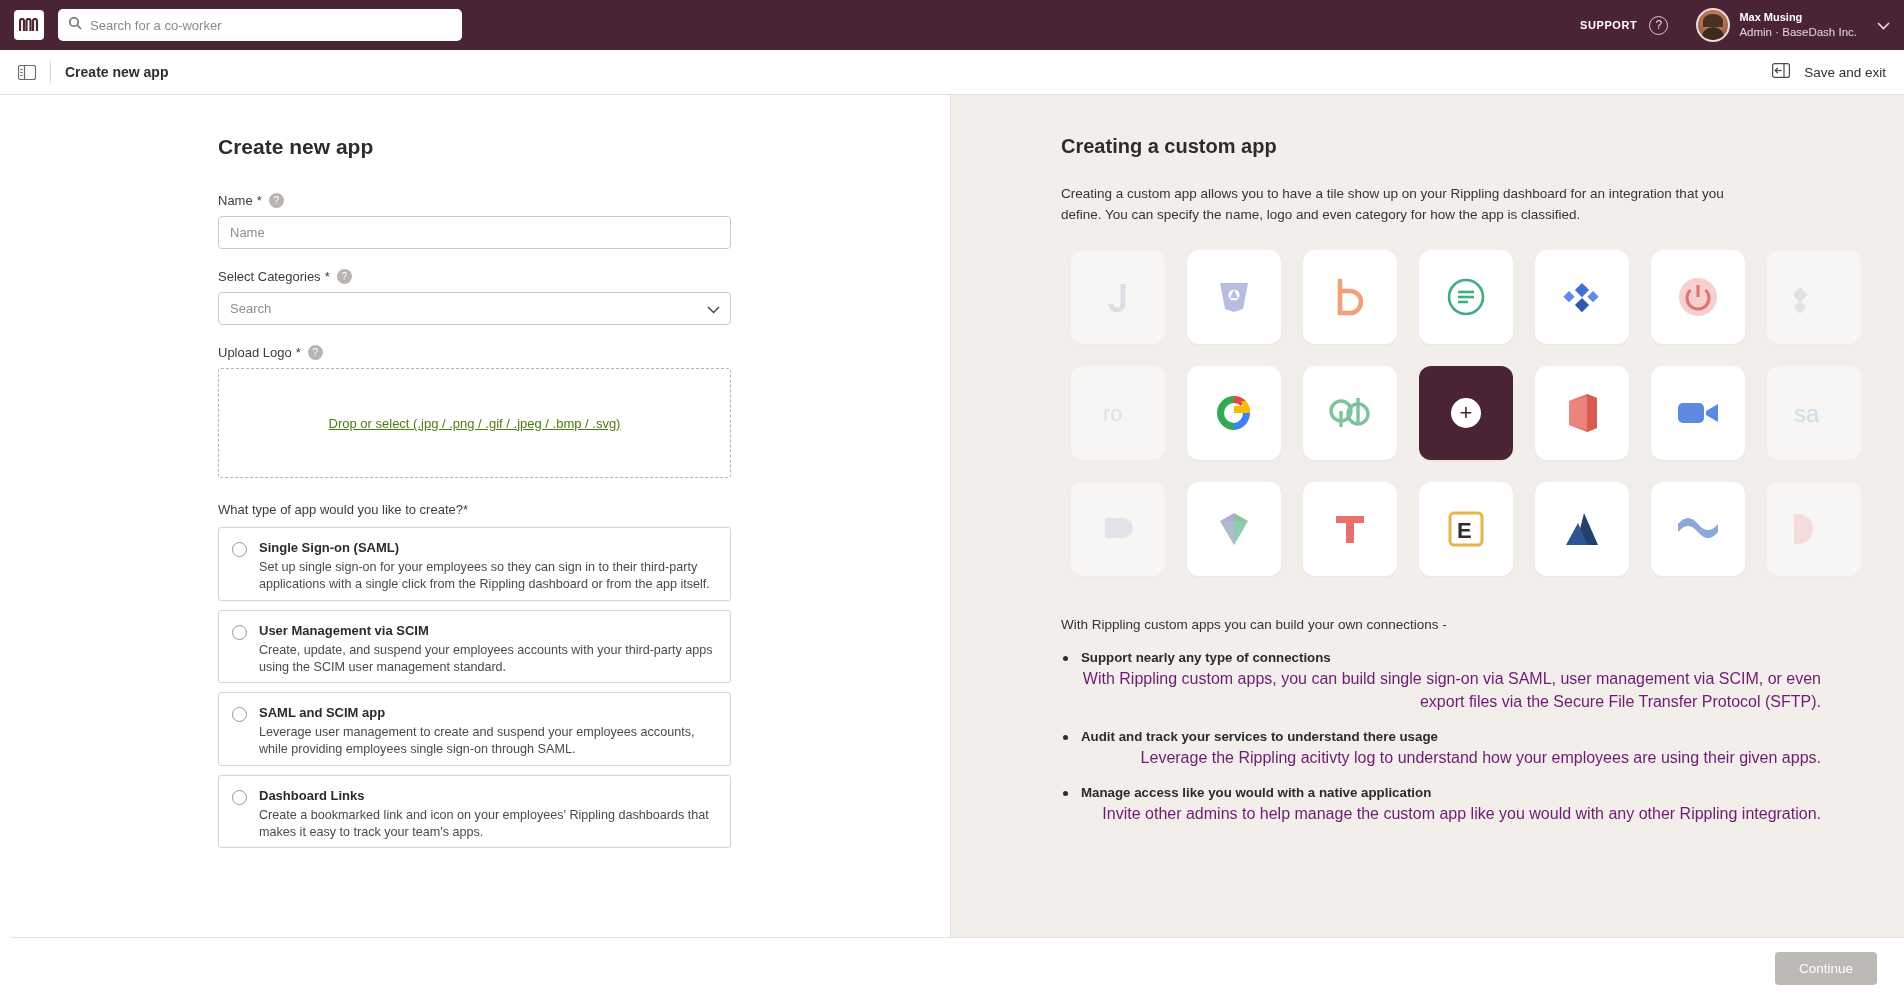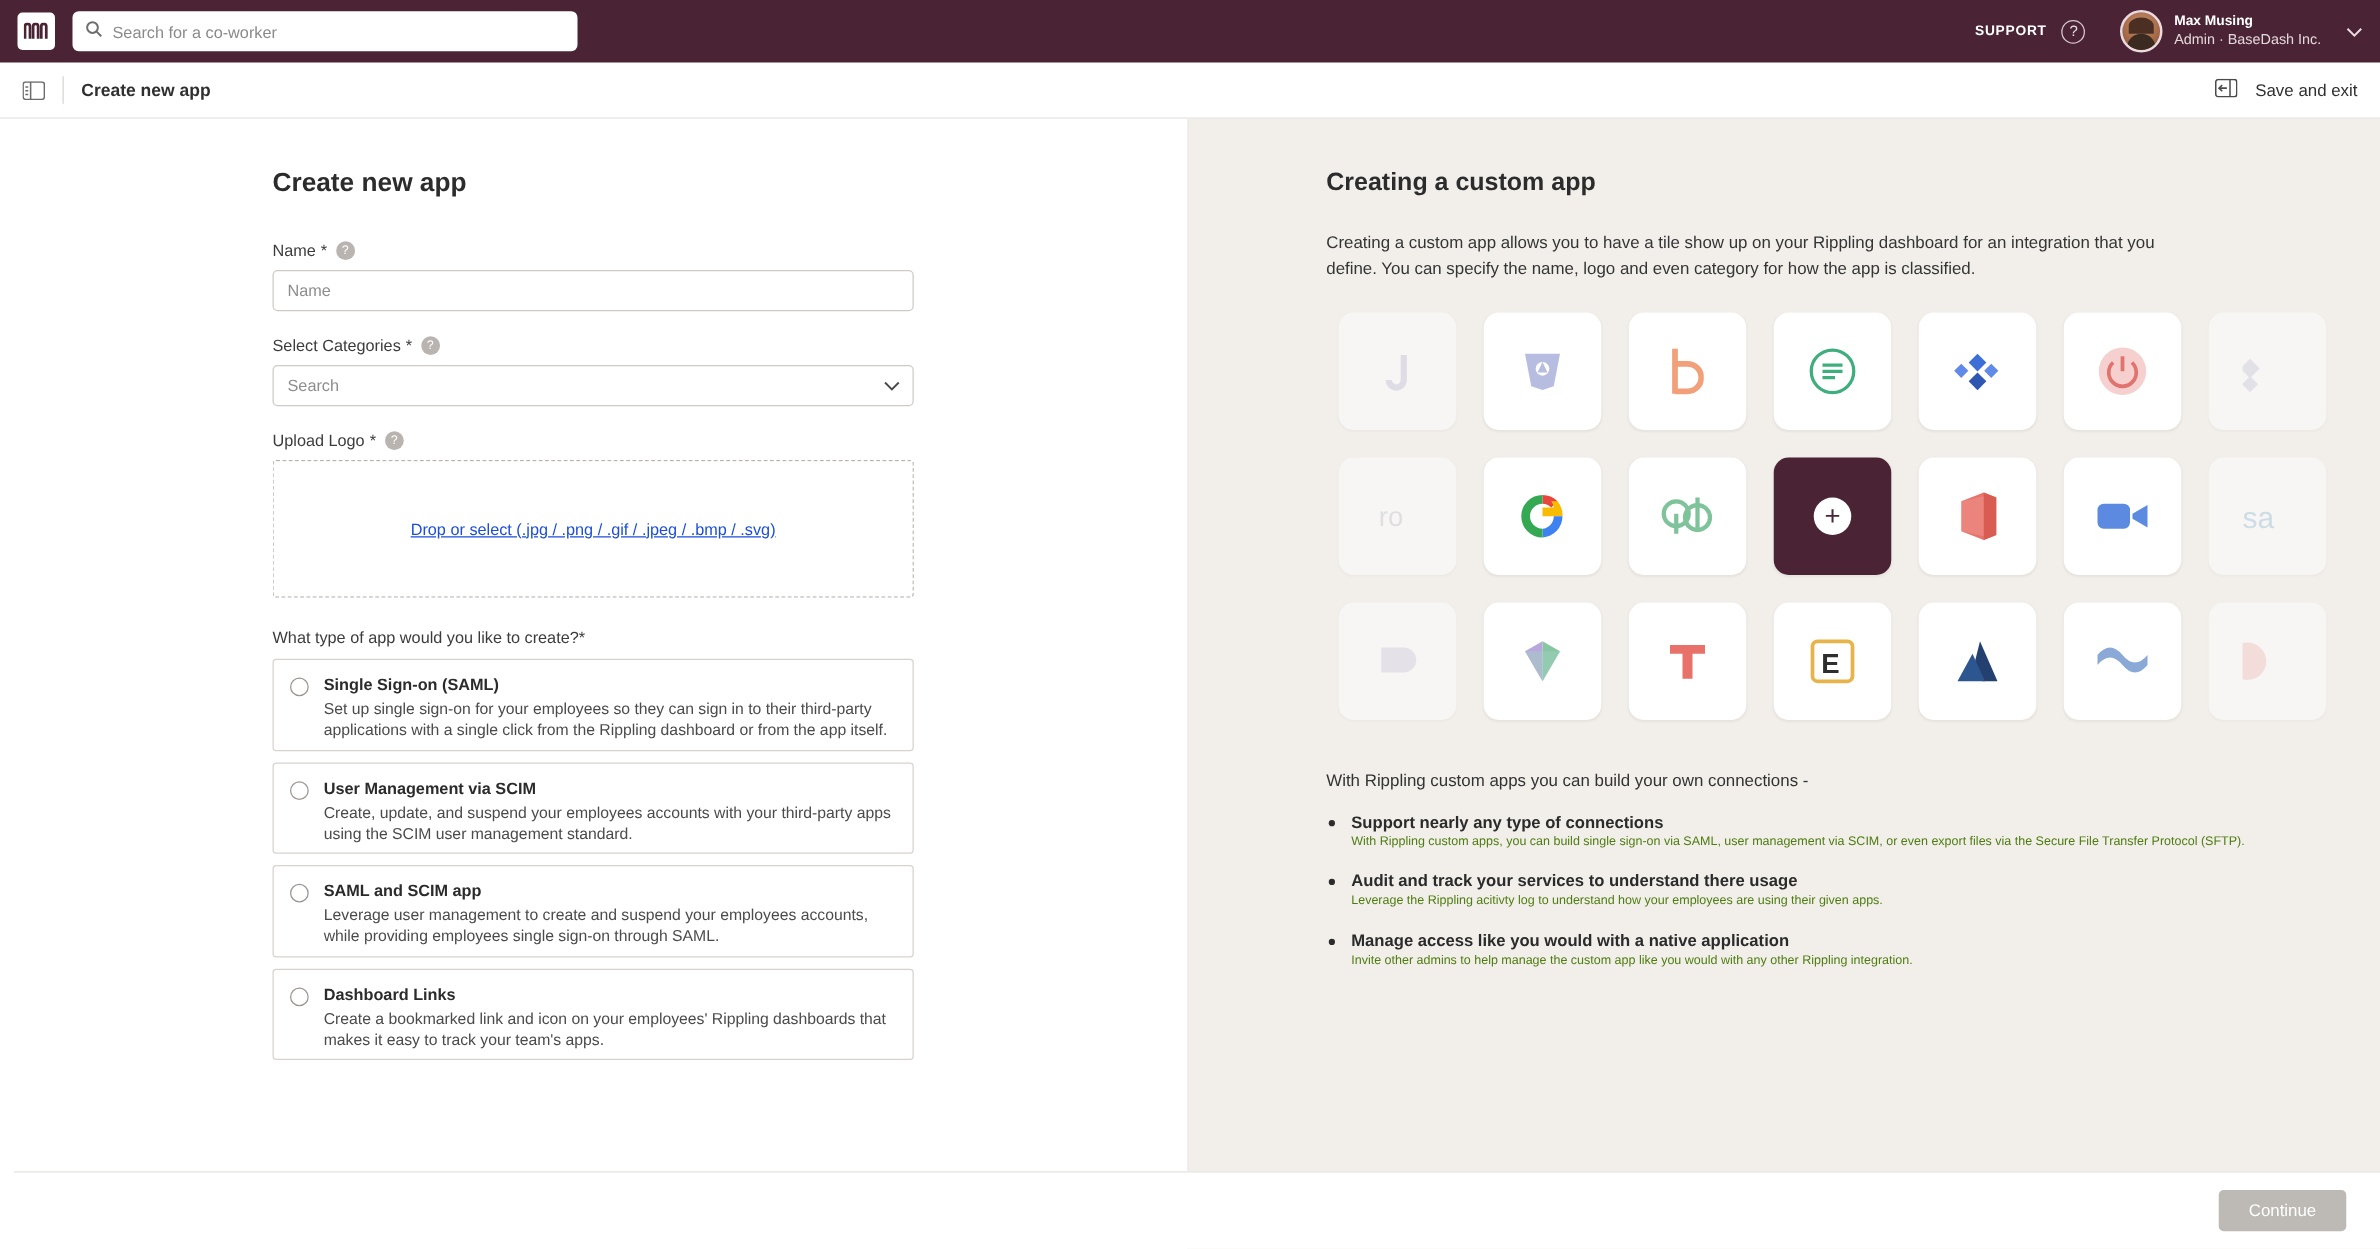--- a/index.html
+++ b/index.html
@@ -183,21 +183,21 @@
   }
   .dropzone {
     width: 513px; height: 110px;
     border: 1px dashed #b8b2ad;
     border-radius: 3px;
     display: flex; align-items: center; justify-content: center;
     margin-bottom: 24px;
   }
   .dropzone a {
     font-size: 13px;
-    color: #1d4ed8;
+    color: #4d7c0f;
     text-decoration: underline;
     cursor: pointer;
   }
   .q-label {
     font-size: 13px; color: #3c3c3c; margin-bottom: 10px;
   }
   .option-card {
     width: 513px;
     border: 1px solid #d7d2ce;
     border-radius: 3px;
@@ -283,21 +283,21 @@
   }
   .bullet-list li::before {
     content: "";
     position: absolute;
     left: 2px; top: 6px;
     width: 5px; height: 5px;
     background: #2c2c2c;
     border-radius: 50%;
   }
   .b-title { font-size: 13.3px; font-weight: bold; color: #2b2b2b; margin-bottom: 2px; }
-  .b-desc { font-size: 10px; color: #4d7c0f; line-height: 1.45; }
+  .b-desc { font-size: 16px; color: #701a75; line-height: 1.45; text-align: right; }
   
   .footer {
     position: absolute;
     left: 11px; bottom: 0;
     width: 1904px;
     height: 62px;
     background: #ffffff;
     border-top: 1px solid #e6e2de;
     display: flex;
     align-items: center;

